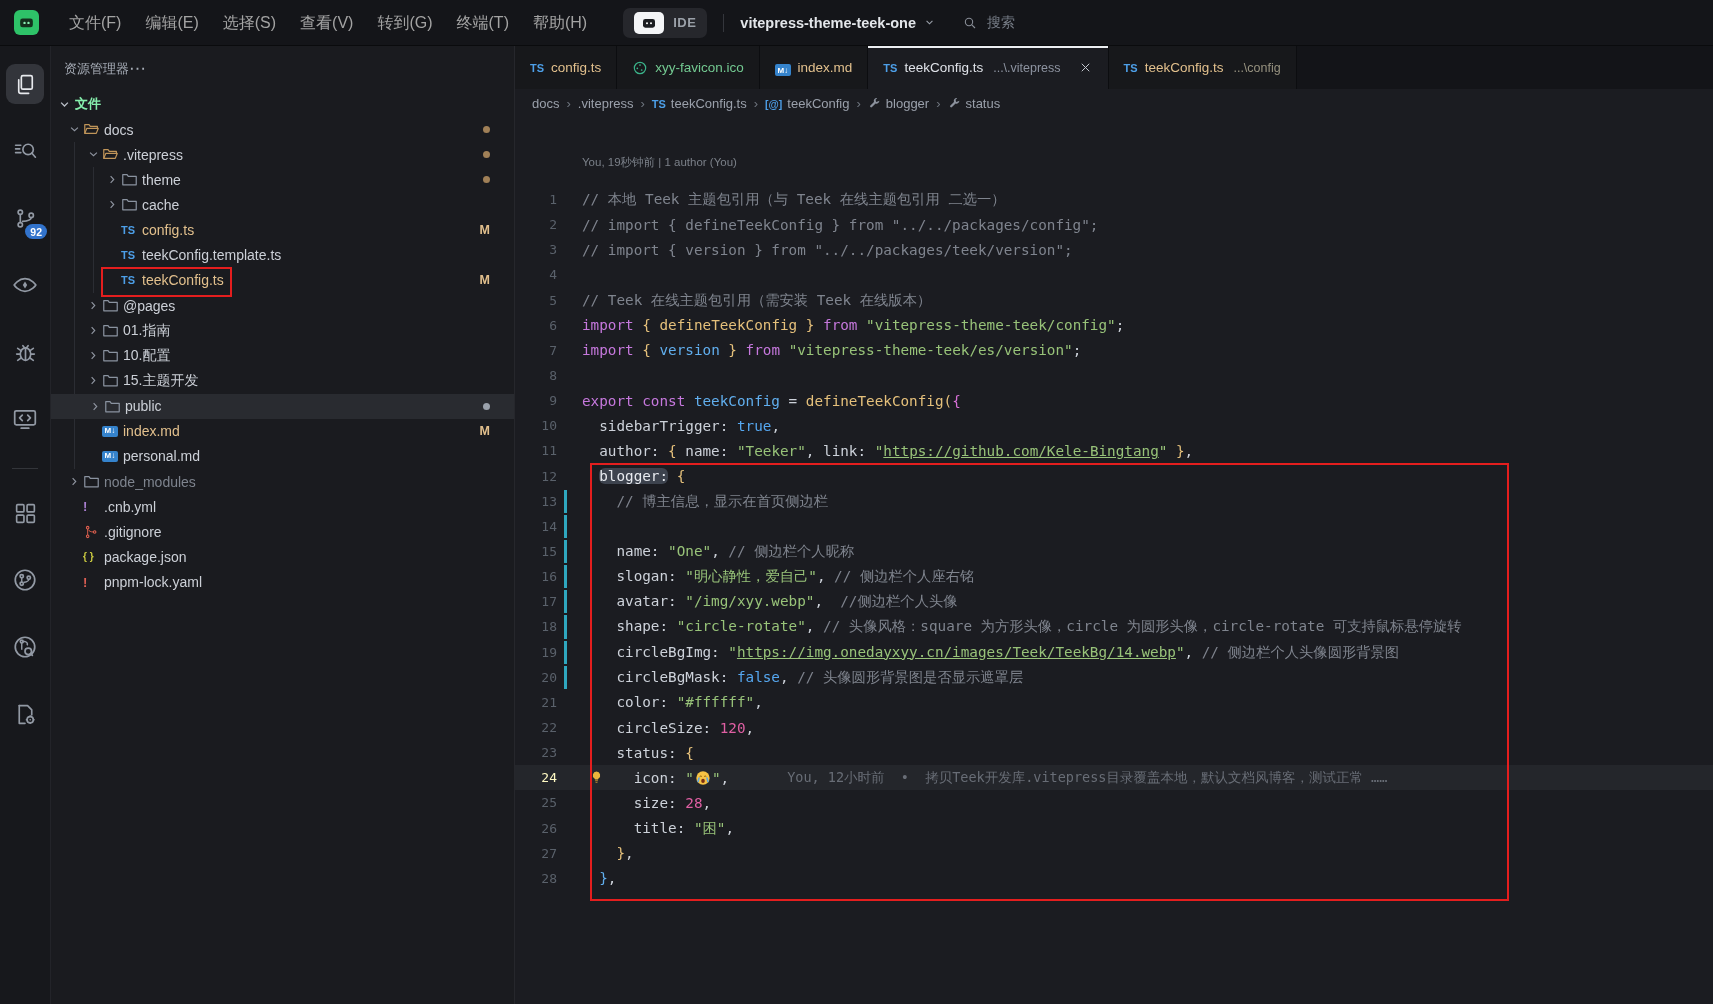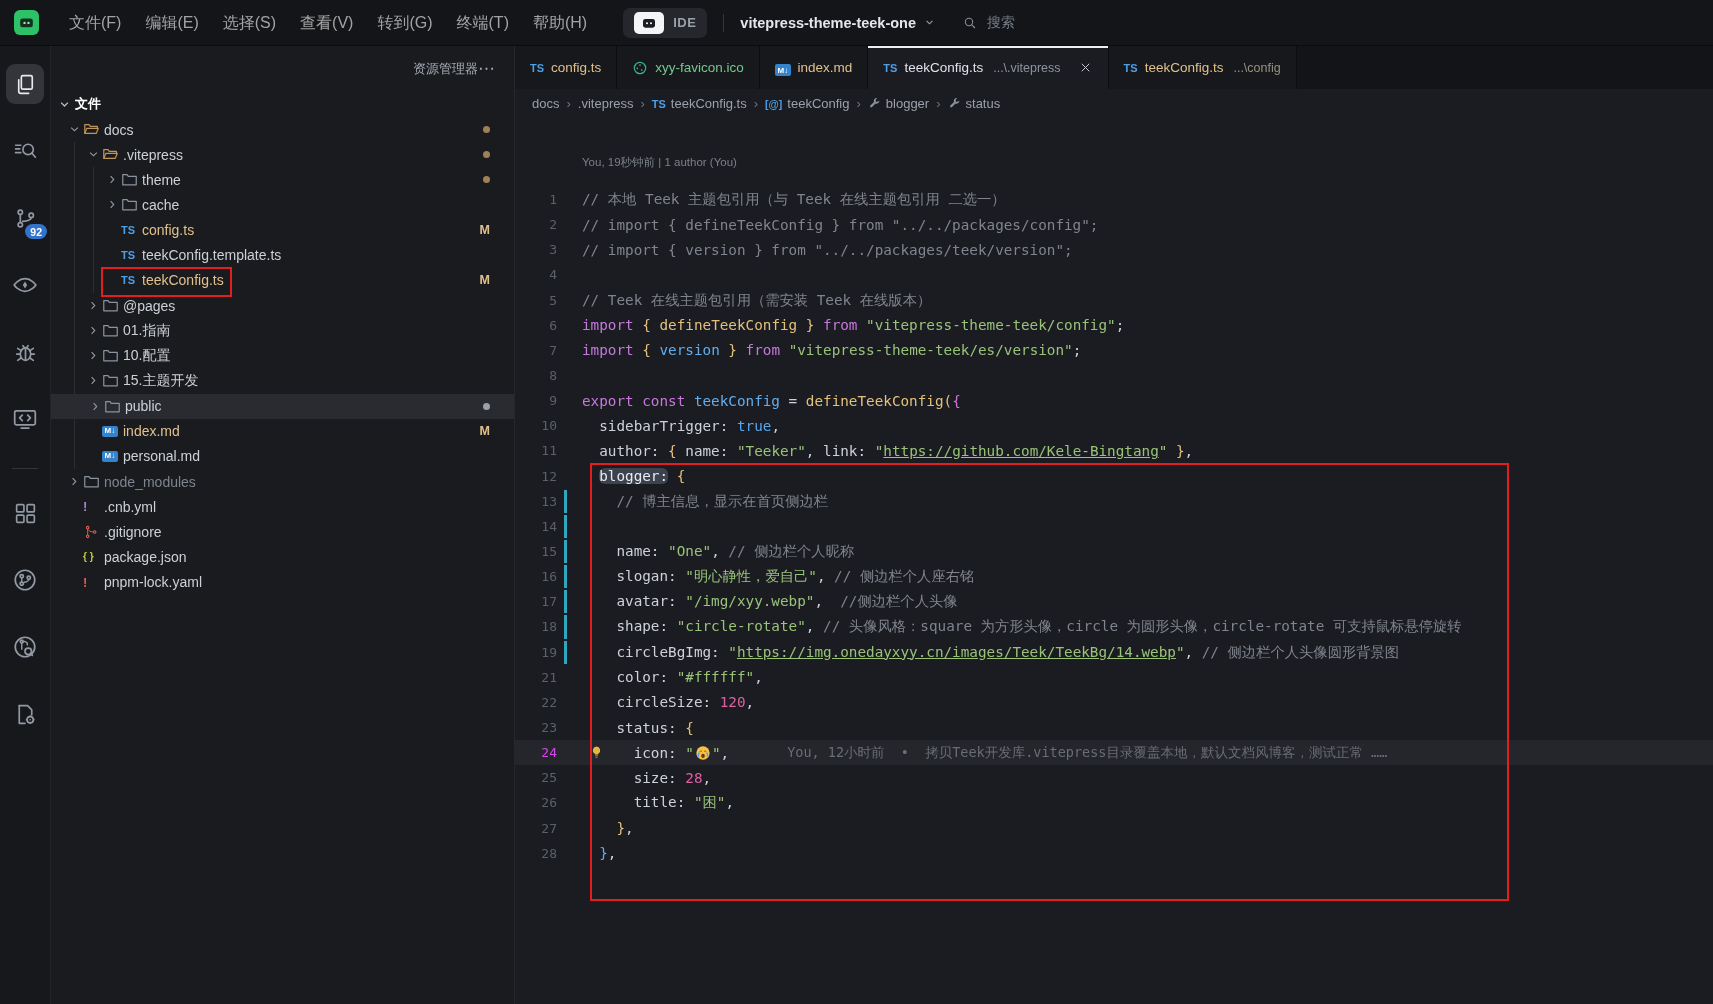--- a/index.html
+++ b/index.html
@@ -21,24 +21,24 @@
   
   .main{display:flex;height:959px;}
   .activitybar{width:50px;flex:none;background:var(--bg_activity,#17181c);display:flex;flex-direction:column;align-items:center;padding-top:18px;border-right:1px solid #232429}
   .act-item{width:38px;height:40px;margin-bottom:27px;border-radius:9px;display:flex;align-items:center;justify-content:center;color:#9299a4;position:relative;flex:none}
   .act-item.active{background:#33353b;color:#e8eaee}
   .act-divider{width:26px;height:1px;background:#33353a;margin:2px 0 24px 0;flex:none}
   .act-badge{position:absolute;right:-3px;bottom:-1px;background:var(--badge_blue,#3273cc);color:#fff;
              font-size:10.5px;font-weight:bold;border-radius:9px;padding:1.5px 5px;line-height:12px}
   
   .sidebar{width:463px;flex:none;background:var(--bg_sidebar,#1a1b1f);position:relative;border-right:1px solid #26272c}
-  .sb-header{height:45px;display:flex;align-items:center;justify-content:flex-end;padding:0 18px 0 13px;
+  .sb-header{height:45px;display:flex;align-items:center;justify-content:flex-start;padding:0 18px 0 13px;
              font-size:13px;color:#a7adb7}
   .sb-dots{font-size:17px;color:#a7adb7;letter-spacing:1px}
-  .sb-section{height:26px;display:flex;align-items:center;gap:3px;padding-left:6px;font-size:13px;font-weight:bold;color:#ffffff}
+  .sb-section{height:26px;display:flex;align-items:center;gap:3px;padding-left:6px;font-size:13px;font-weight:bold;color:#86efac}
   .tree{position:relative}
   .trow{height:25.15px;display:flex;align-items:center;position:relative;font-size:14px;color:#ccd0d7;white-space:nowrap}
   .trow.selected{background:#292b30}
   .tchev{width:17px;height:16px;flex:none;display:flex;align-items:center;justify-content:center}
   .tico{width:21px;height:17px;flex:none;display:flex;align-items:center;justify-content:flex-start}
   .tlabel.mod{color:var(--mod_gold,#e2c08d)}
   .tlabel.dim{color:#7e848e}
   .tbadge{position:absolute;right:24px;font-size:12.5px;font-weight:bold;color:var(--mod_gold,#e2c08d)}
   .tbadge.dot{width:7px;height:7px;border-radius:50%;background:#a3straight}
   .tbadge.dot{background:#a08057}
@@ -67,21 +67,21 @@
   .ico-sym{color:#4d9fe8;font-size:10.5px;font-weight:bold}
   .wrench{color:#8b919c}
   
   .code{flex:1;position:relative;background:var(--bg_editor,#1b1c21);overflow:hidden;
         font-family:"DejaVu Sans Mono",monospace;font-size:14.3px}
   .blame-header{position:absolute;top:38px;left:67px;font-size:11.5px;color:#7b8089;font-family:"Liberation Sans",sans-serif}
   .code-lines{position:absolute;top:70px;left:0;right:0}
   .crow{height:25.15px;display:flex;align-items:center;position:relative;white-space:pre}
   .crow.cur{background:#24262b}
   .lno{width:42px;flex:none;text-align:right;font-size:13px;color:#5a616b;font-family:"DejaVu Sans Mono",monospace}
-  .crow.cur .lno{color:#d946ef}
+  .crow.cur .lno{color:#fef9c3}
   .gbar{position:absolute;left:49px;top:1px;bottom:1px;width:3px}
   .gbar.mod{background:var(--git_mod,#2fa7bf)}
   .gbar.add{background:var(--git_add,#4fb153)}
   .ctext{margin-left:25px}
   .bulb{position:absolute;left:74px;top:4px}
   .blame-inline{color:#686d76;margin-left:58px;font-size:13.5px}
   .s-w{color:#cdd2da}.s-cmt{color:var(--cmt,#7f848e)}.s-kw{color:var(--kw,#c678dd)}
   .s-str{color:var(--str,#98c379)}.s-strU{color:var(--str,#98c379);text-decoration:underline}
   .s-fn{color:var(--fn,#e5c07b)}.s-vr{color:var(--vr,#61afef)}.s-num{color:var(--num,#df5fa3)}
   .s-bool{color:var(--bool,#55a7f0)}.s-pG{color:#e5c07b}.s-pP{color:#d670d6}.s-pB{color:#61afef}
@@ -531,20 +531,21 @@
             <div class="crow"><span class="lno">10</span><span class="ctext"><span class="s-w">  sidebarTrigger: </span><span class="s-bool">true</span><span class="s-w">,</span></span></div>
             <div class="crow"><span class="lno">11</span><span class="ctext"><span class="s-w">  author: </span><span class="s-pG">{</span><span class="s-w"> name: </span><span class="s-str">"Teeker"</span><span class="s-w">, link: </span><span class="s-str">"</span><span class="s-strU">https://github.com/Kele-Bingtang</span><span class="s-str">"</span><span class="s-w"> </span><span class="s-pG">}</span><span class="s-w">,</span></span></div>
             <div class="crow"><span class="lno">12</span><span class="ctext"><span class="s-w">  </span><span class="s-hl">blogger:</span><span class="s-w"> </span><span class="s-pG">{</span></span></div>
             <div class="crow"><span class="lno">13</span><span class="gbar mod"></span><span class="ctext"><span class="s-cmt">    // 博主信息，显示在首页侧边栏</span></span></div>
             <div class="crow"><span class="lno">14</span><span class="gbar mod"></span><span class="ctext"></span></div>
             <div class="crow"><span class="lno">15</span><span class="gbar mod"></span><span class="ctext"><span class="s-w">    name: </span><span class="s-str">"One"</span><span class="s-w">, </span><span class="s-cmt">// 侧边栏个人昵称</span></span></div>
             <div class="crow"><span class="lno">16</span><span class="gbar mod"></span><span class="ctext"><span class="s-w">    slogan: </span><span class="s-str">"明心静性，爱自己"</span><span class="s-w">, </span><span class="s-cmt">// 侧边栏个人座右铭</span></span></div>
             <div class="crow"><span class="lno">17</span><span class="gbar mod"></span><span class="ctext"><span class="s-w">    avatar: </span><span class="s-str">"/img/xyy.webp"</span><span class="s-w">,  </span><span class="s-cmt">//侧边栏个人头像</span></span></div>
             <div class="crow"><span class="lno">18</span><span class="gbar mod"></span><span class="ctext"><span class="s-w">    shape: </span><span class="s-str">"circle-rotate"</span><span class="s-w">, </span><span class="s-cmt">// 头像风格：square 为方形头像，circle 为圆形头像，circle-rotate 可支持鼠标悬停旋转</span></span></div>
             <div class="crow"><span class="lno">19</span><span class="gbar mod"></span><span class="ctext"><span class="s-w">    circleBgImg: </span><span class="s-str">"</span><span class="s-strU">https://img.onedayxyy.cn/images/Teek/TeekBg/14.webp</span><span class="s-str">"</span><span class="s-w">, </span><span class="s-cmt">// 侧边栏个人头像圆形背景图</span></span></div>
+            <div class="crow"><span class="lno">20</span><span class="gbar mod"></span><span class="ctext"><span class="s-w">    circleBgMask: </span><span class="s-bool">false</span><span class="s-w">, </span><span class="s-cmt">// 头像圆形背景图是否显示遮罩层</span></span></div>
             <div class="crow"><span class="lno">21</span><span class="ctext"><span class="s-w">    color: </span><span class="s-str">"#ffffff"</span><span class="s-w">,</span></span></div>
             <div class="crow"><span class="lno">22</span><span class="ctext"><span class="s-w">    circleSize: </span><span class="s-num">120</span><span class="s-w">,</span></span></div>
             <div class="crow"><span class="lno">23</span><span class="ctext"><span class="s-w">    status: </span><span class="s-pG">{</span></span></div>
             <div class="crow cur"><span class="lno">24</span><span class="bulb"><svg width="15" height="17" viewBox="0 0 24 24" xmlns="http://www.w3.org/2000/svg">
                   <path d="M12 2.5a6 6 0 0 0-3.2 11c.5.4.7 1 .7 1.6h5c0-.6.2-1.2.7-1.6A6 6 0 0 0 12 2.5z" fill="#e8b63c"></path>
                   <rect x="9.6" y="16.3" width="4.8" height="1.7" rx=".8" fill="#c49430"></rect>
                   <rect x="10.3" y="19" width="3.4" height="1.5" rx=".7" fill="#c49430"></rect>
                 </svg></span><span class="ctext"><span class="s-w">      icon: </span><span class="s-str">"</span><span class="s-emoji"><svg width="16" height="16" viewBox="0 0 24 24" xmlns="http://www.w3.org/2000/svg">
                     <circle cx="12" cy="12" r="10" fill="#f6c244"></circle>
                     <path d="M7 10c.9-1.1 2.4-1.1 3.3 0M13.7 10c.9-1.1 2.4-1.1 3.3 0" stroke="#7a4b00" stroke-width="1.4" fill="none"></path>

